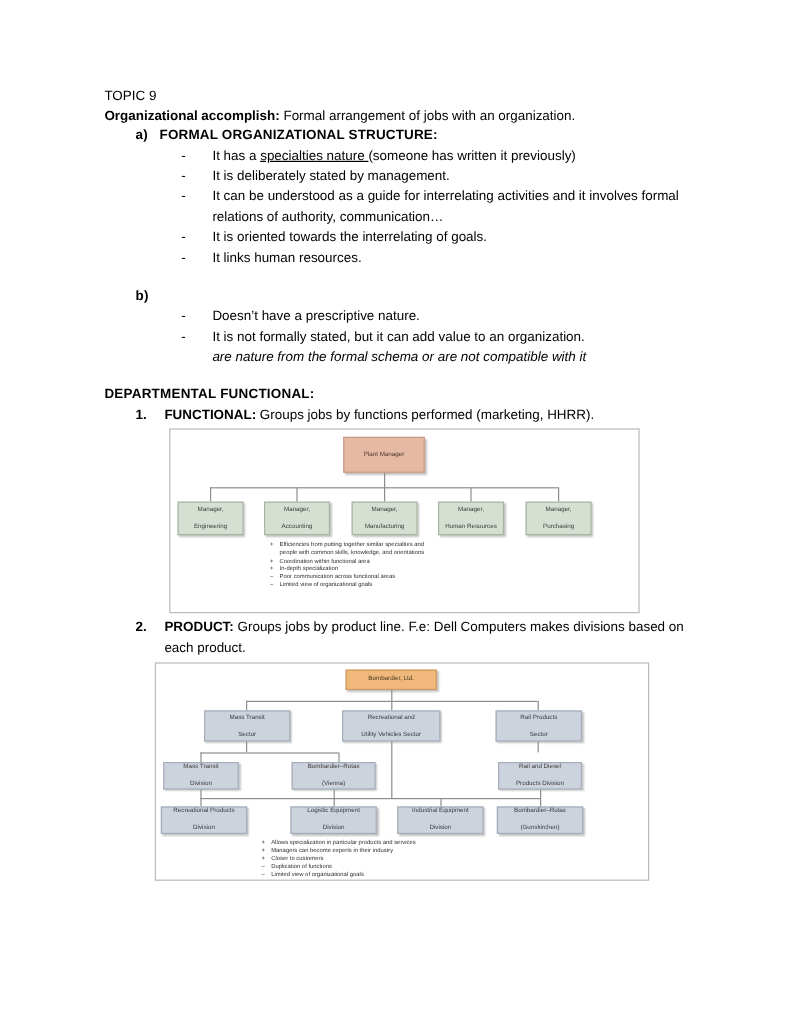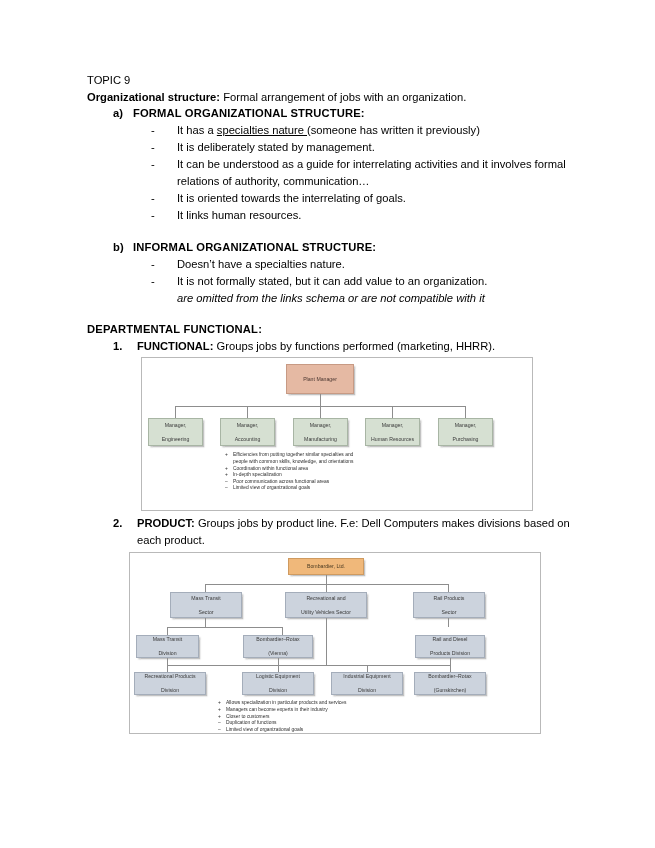--- a/index.html
+++ b/index.html
@@ -137,21 +137,21 @@
   .legend-mark { width: 8px; flex: 0 0 8px; }
   .legend-txt { flex: 1; }
 </style>
 </head>
 <body>
 
 <div class="page">
 
   <div class="topic">TOPIC 9</div>
 
-  <div class="line"><span class="b">Organizational structure:</span><span> Formal arrangement of jobs with an organization.</span></div>
+  <div class="line"><span class="b">Organizational accomplish:</span><span> Formal arrangement of jobs with an organization.</span></div>
 
   <div class="alpha-item">
     <span class="alpha-marker">a)</span>
     <span>FORMAL ORGANIZATIONAL STRUCTURE:</span>
   </div>
 
   <div class="dash-list">
     <div class="dash-item">
       <span class="dash-marker">-</span>
       <span class="dash-text"><span>It has a </span><span class="u">specialties nature </span><span>(someone has written it previously)</span></span>
@@ -172,33 +172,32 @@
     <div class="dash-item">
       <span class="dash-marker">-</span>
       <span class="dash-text">It links human resources.</span>
     </div>
   </div>
 
   <div class="spacer-md"></div>
 
   <div class="alpha-item">
     <span class="alpha-marker">b)</span>
-    <span>INFORMAL ORGANIZATIONAL STRUCTURE:</span>
   </div>
 
   <div class="dash-list">
     <div class="dash-item">
       <span class="dash-marker">-</span>
-      <span class="dash-text">Doesn’t have a specialties nature.</span>
+      <span class="dash-text">Doesn’t have a prescriptive nature.</span>
     </div>
     <div class="dash-item">
       <span class="dash-marker">-</span>
       <span class="dash-text">It is not formally stated, but it can add value to an organization.</span>
     </div>
-    <div style="margin-left:26px" class="line it">are omitted from the links schema or are not compatible with it</div>
+    <div style="margin-left:26px" class="line it">are nature from the formal schema or are not compatible with it</div>
   </div>
 
   <div class="spacer-md"></div>
 
   <div class="section-head">DEPARTMENTAL FUNCTIONAL:</div>
 
   <div class="num-item">
     <span class="num-marker">1.</span>
     <span class="num-text"><span class="b">FUNCTIONAL:</span><span> Groups jobs by functions performed (marketing, HHRR).</span></span>
   </div>

